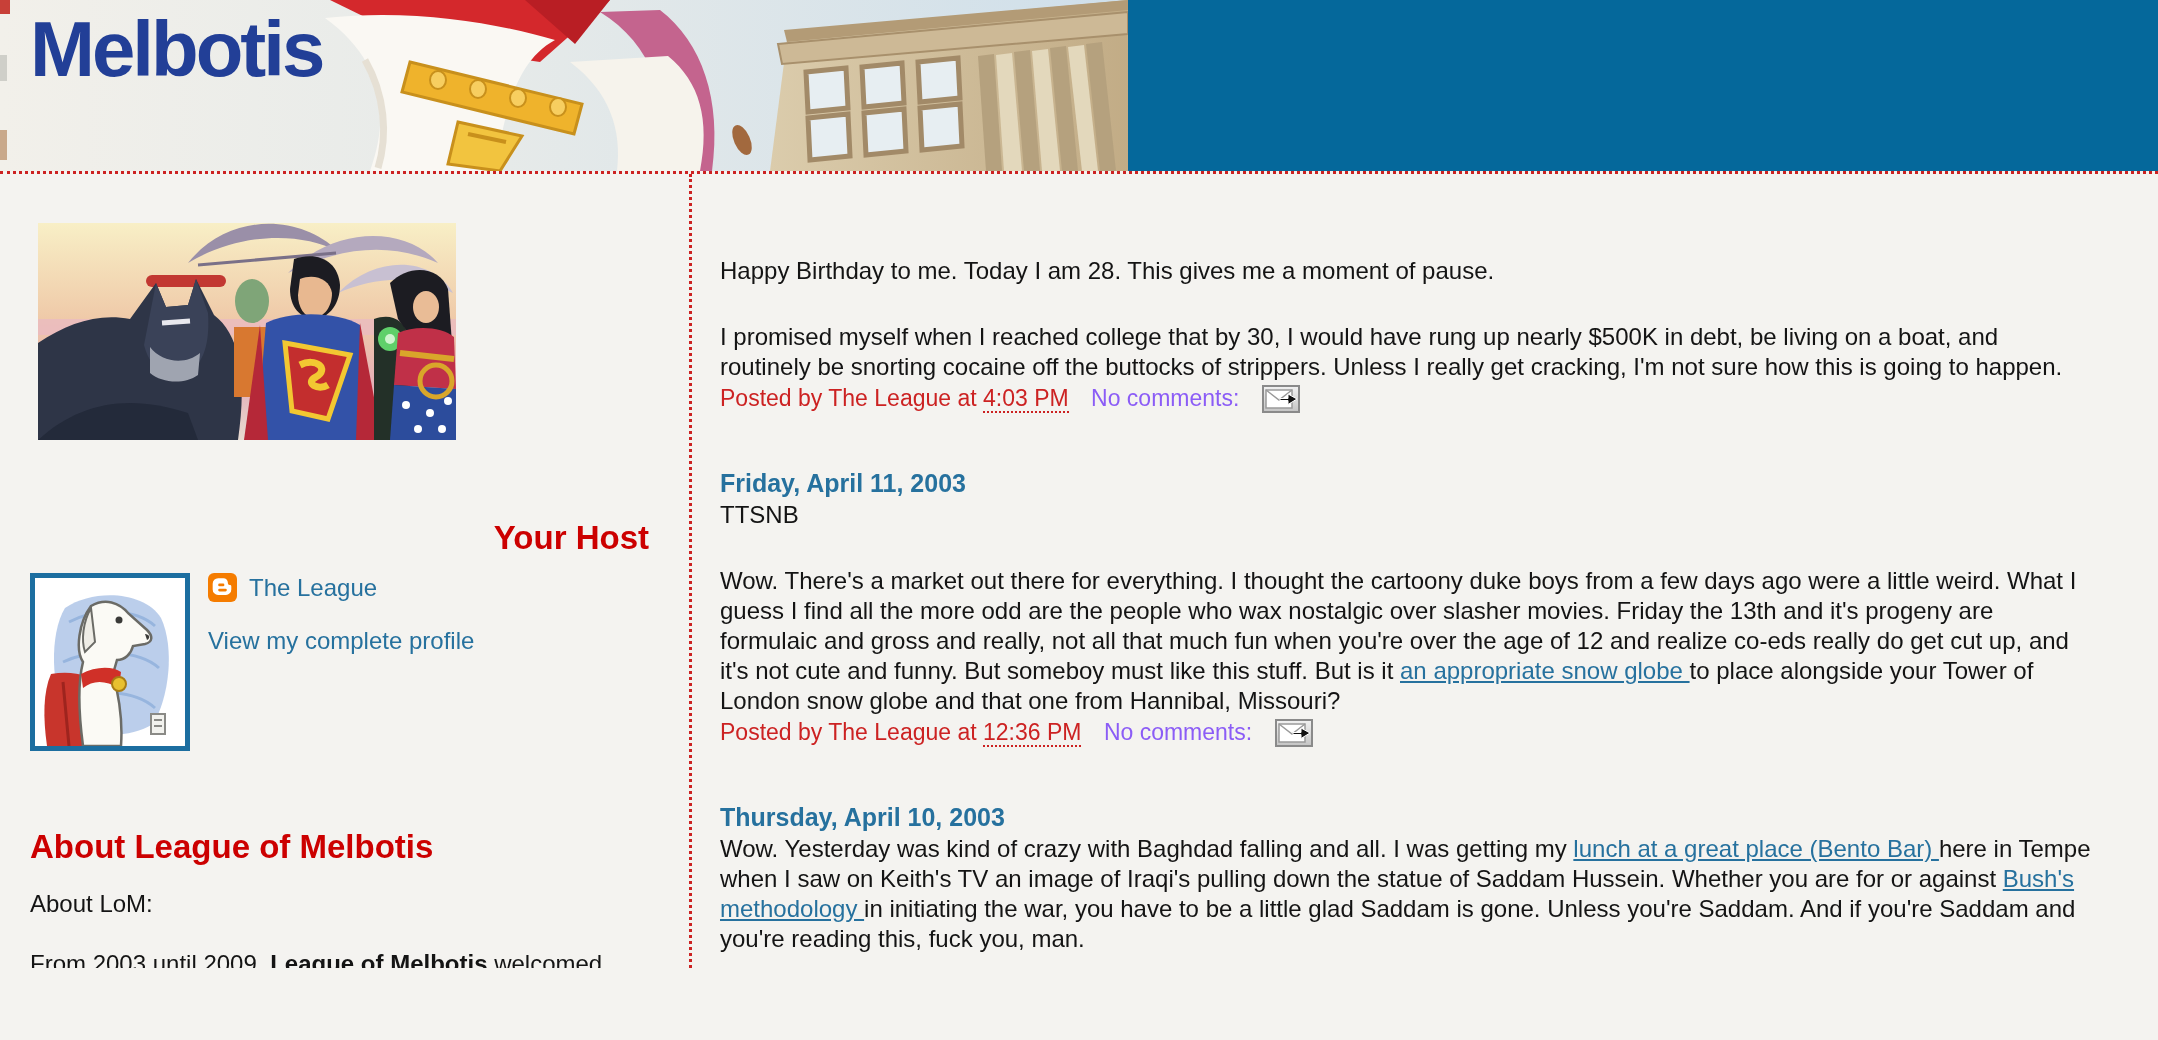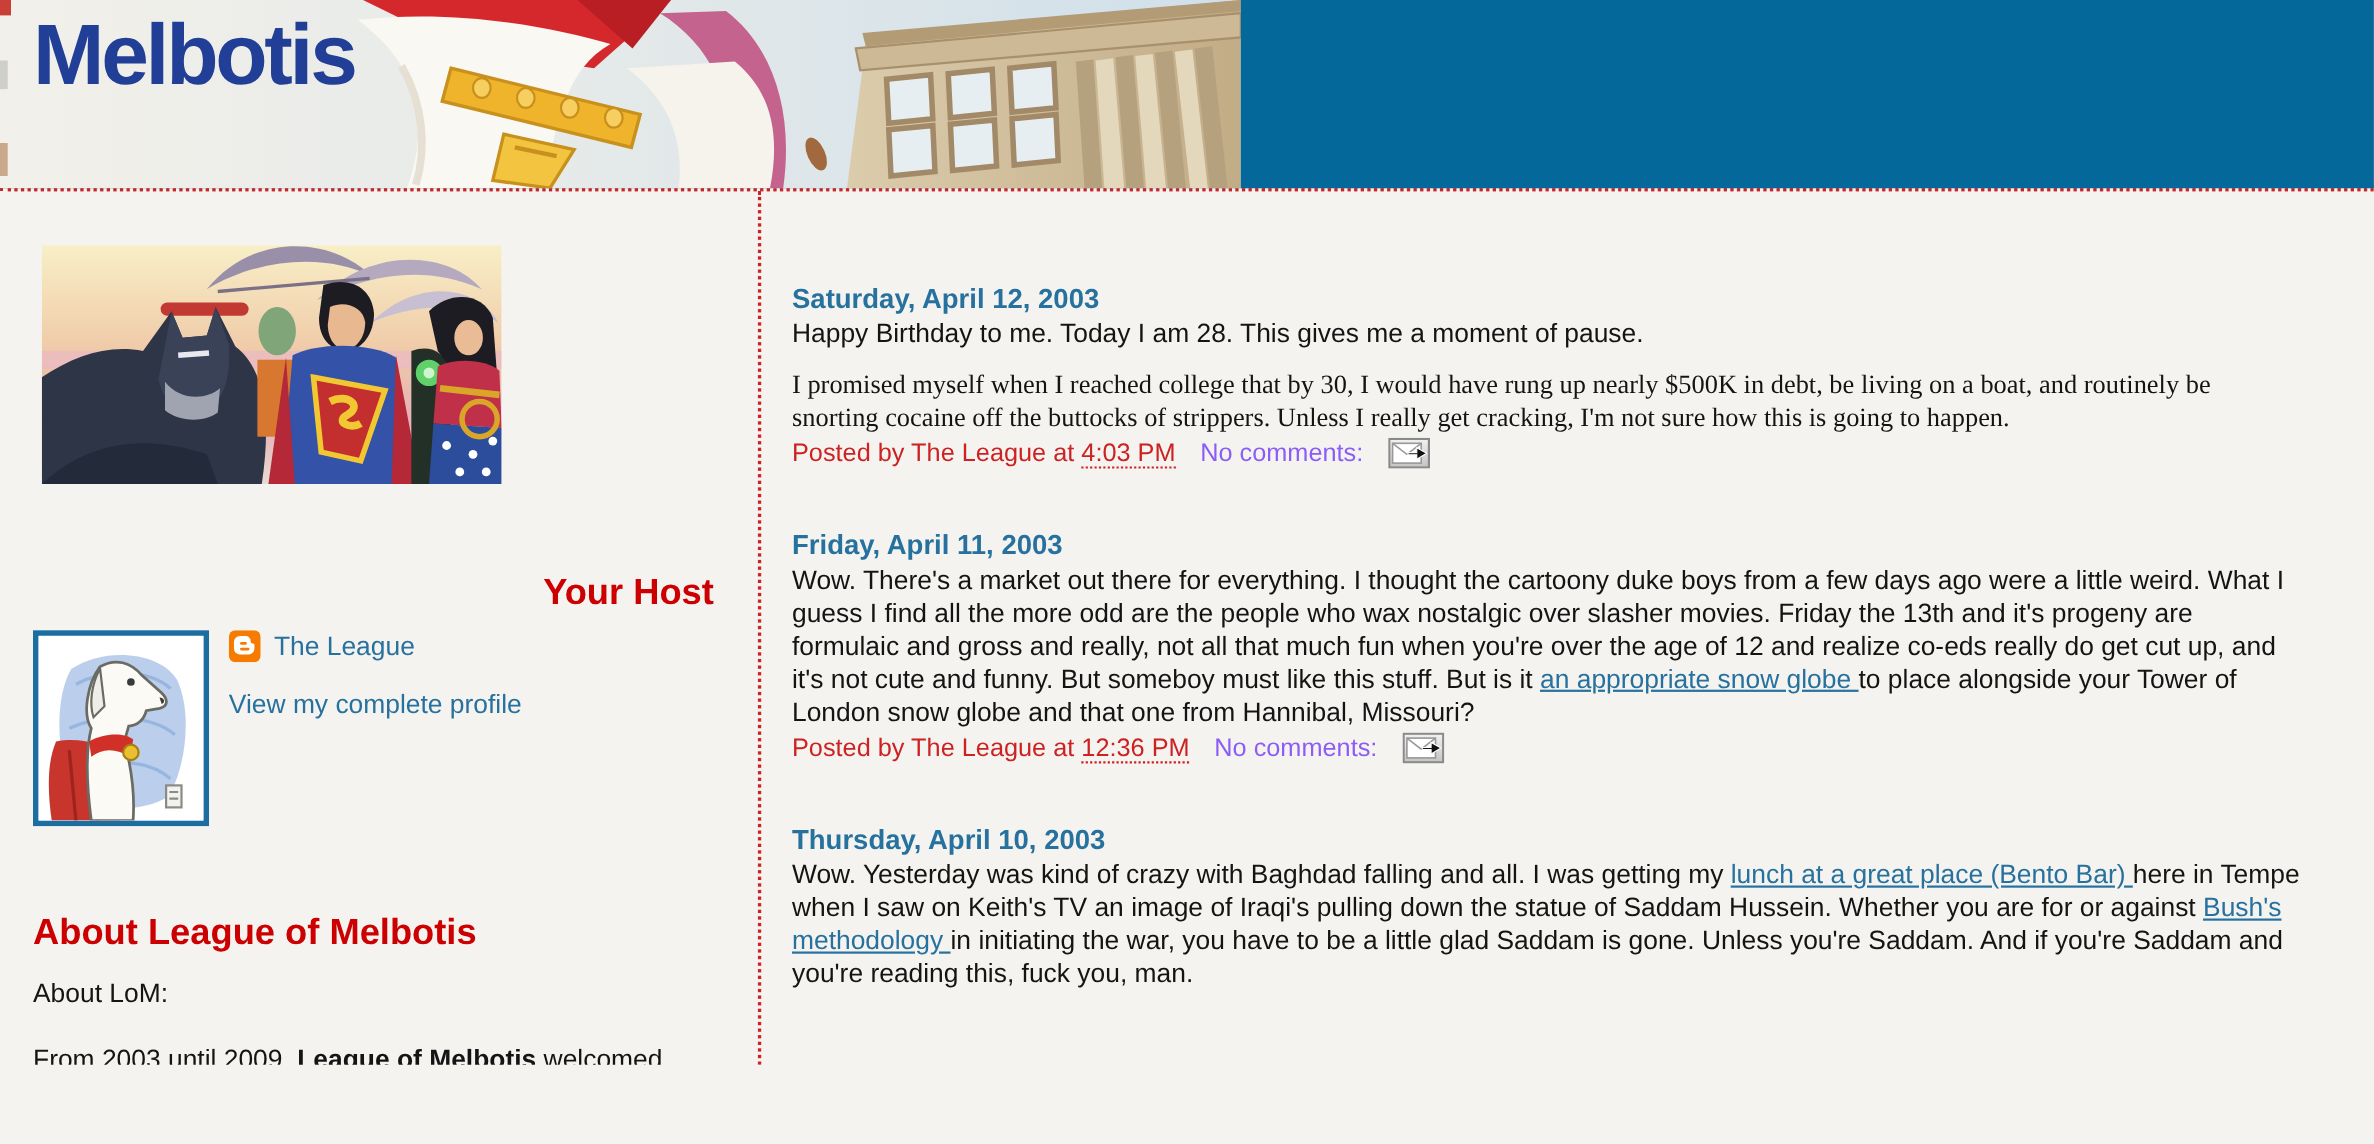--- a/index.html
+++ b/index.html
@@ -40,21 +40,21 @@
   .profile-row .link { margin-left:12px; }
   .view-profile { display:inline-block; margin-top:25px; }
   .about-heading { margin-top:76px; }
   .about-label { font-size:24px; line-height:30px; margin-top:22px; }
   .about-para { font-size:24px; line-height:30px; margin-top:30px; width:592px; }
 
   
   .post { margin-bottom:54px; }
   .post-date { font-size:25px; line-height:33px; font-weight:bold; color:#26719E; }
   .post-body p { margin:0; }
-  .post-body p + p { margin-top:16px;font-family:Liberation Serif, serif; }
+  .post-body p + p { margin-top:36px; }
   .body-link { color:#26719E; text-decoration:underline; cursor:pointer; }
   .post-footer { margin-top:1px; font-size:23px; line-height:30px; color:#CC2222; }
   .time-link { color:#CC2222; text-decoration:none; border-bottom:2px dotted #CC2222; cursor:pointer; }
   .comments-link { color:#8b5cf6; text-decoration:none; margin-left:16px; cursor:pointer; }
   .email-icon { display:inline-block; width:38px; height:28px; margin-left:16px;
     vertical-align:-7px; line-height:0; cursor:pointer; }
 </style>
 </head>
 <body>
 
@@ -240,21 +240,20 @@
       </div>
 
       <h2 class="red-heading about-heading">About League of Melbotis</h2>
       <p class="about-label">About LoM:</p>
       <p class="about-para"><span>From 2003 until 2009, </span><b>League of Melbotis</b><span> welcomed all like-minded individuals willing to use their unique abilities for the betterment of mankind.</span></p>
     </aside>
 
     <main class="main">
 
       <article class="post">
-        <h3 class="post-date">Saturday, April 12, 2003</h3>
         <div class="post-body">
           <p>Happy Birthday to me. Today I am 28. This gives me a moment of pause.</p>
           <p>I promised myself when I reached college that by 30, I would have rung up nearly $500K in debt, be living on a boat, and routinely be snorting cocaine off the buttocks of strippers. Unless I really get cracking, I'm not sure how this is going to happen.</p>
         </div>
         <div class="post-footer">
           <span>Posted by</span>
           <span>The League</span>
           <span>at</span>
           <a class="time-link">4:03 PM</a>
           <a class="comments-link">No comments:</a>
@@ -271,20 +270,21 @@
               <path d="M4,5 L17,15 L30,5" fill="none" stroke="#9A9A9A" stroke-width="1.5"></path>
               <path d="M18,13.5 H26 V9 L35,14 L26,19.5 V15.5 H18 Z" fill="#111111" stroke="#FFFFFF" stroke-width="1"></path>
             </svg>
           </span>
         </div>
       </article>
 
       <article class="post">
         <h3 class="post-date">Friday, April 11, 2003</h3>
         <div class="post-body">
+          <p>TTSNB</p>
           <p><span>Wow. There's a market out there for everything. I thought the cartoony duke boys from a few days ago were a little weird. What I guess I find all the more odd are the people who wax nostalgic over slasher movies. Friday the 13th and it's progeny are formulaic and gross and really, not all that much fun when you're over the age of 12 and realize co-eds really do get cut up, and it's not cute and funny. But someboy must like this stuff. But is it </span><a class="body-link">an appropriate snow globe </a><span>to place alongside your Tower of London snow globe and that one from Hannibal, Missouri?</span></p>
         </div>
         <div class="post-footer">
           <span>Posted by</span>
           <span>The League</span>
           <span>at</span>
           <a class="time-link">12:36 PM</a>
           <a class="comments-link">No comments:</a>
           <span class="email-icon">
             <svg width="38" height="28" viewBox="0 0 38 28">

